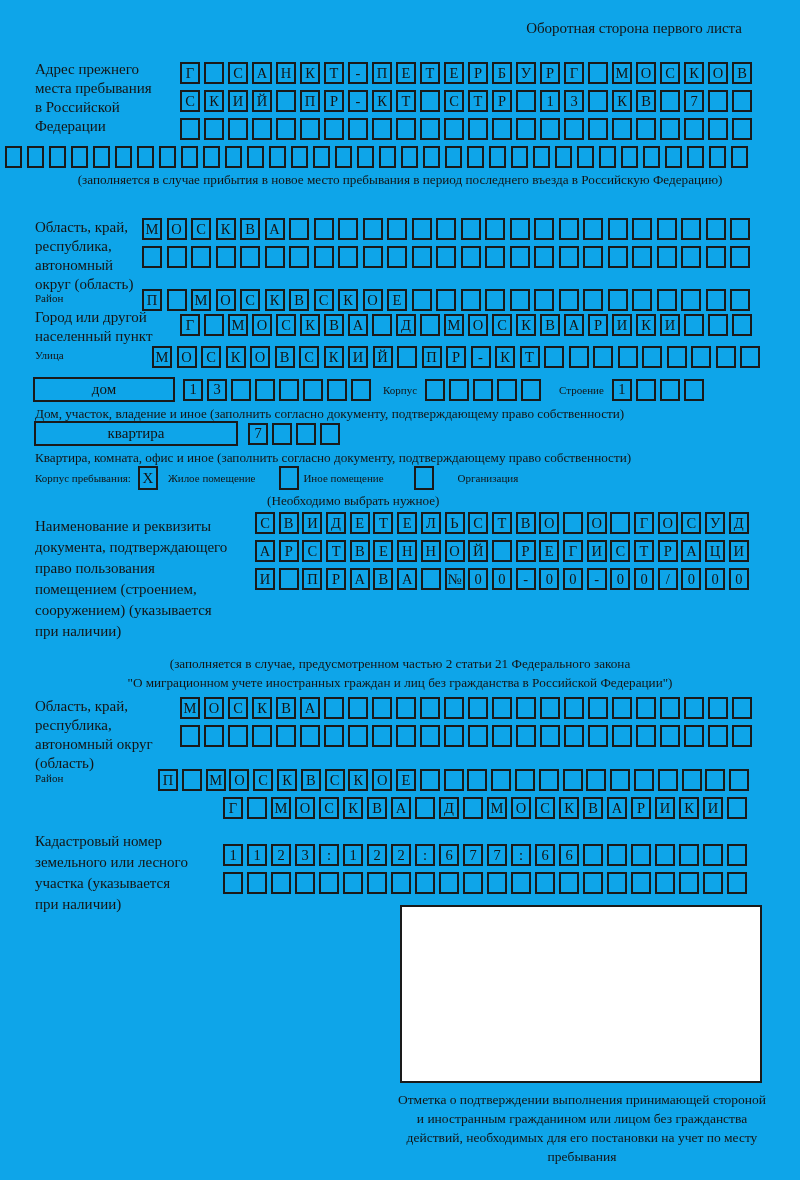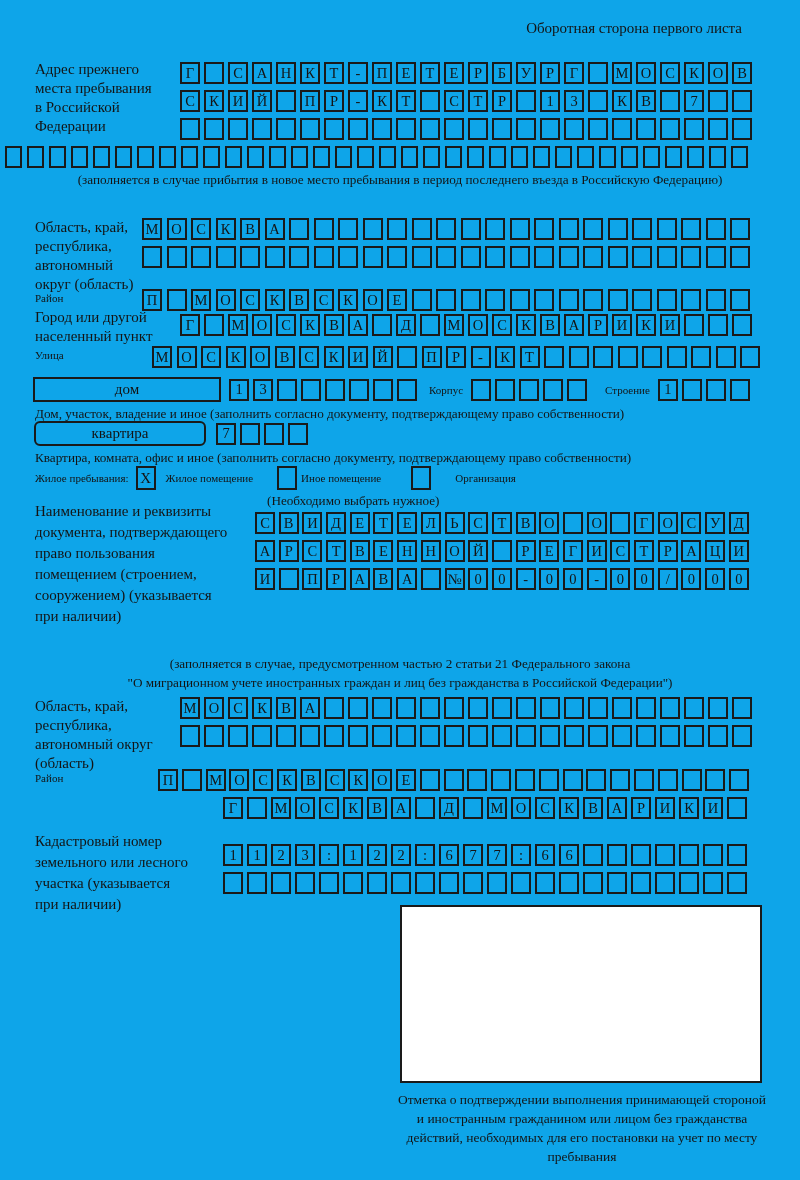--- a/index.html
+++ b/index.html
@@ -311,21 +311,21 @@
       <span class="cell"></span>
       <span class="cell"></span>
       <span class="cell"></span>
       <span class="cell"></span>
       <span class="cell"></span>
       <span class="cell"></span>
       <span class="cell"></span>
     </div>
 
   <div class="abs flexrow" style="left:33px;top:377px;">
-    <div class="widebox" style="width:188px;">дом</div>
+    <div class="widebox" style="width:142px;">дом</div>
     <div class="cellrow" style="margin-left:8px;">
         <span class="cell">1</span>
         <span class="cell">3</span>
         <span class="cell"></span>
         <span class="cell"></span>
         <span class="cell"></span>
         <span class="cell"></span>
         <span class="cell"></span>
         <span class="cell"></span>
       </div>
@@ -341,42 +341,42 @@
     <div class="cellrow">
         <span class="cell">1</span>
         <span class="cell"></span>
         <span class="cell"></span>
         <span class="cell"></span>
       </div>
   </div>
   <div class="abs note" style="left:35px;top:406px;">Дом, участок, владение и иное (заполнить согласно документу, подтверждающему право собственности)</div>
 
   <div class="abs flexrow" style="left:34px;top:421px;">
-    <div class="widebox" style="width:172px;border-radius:6px;">квартира</div>
+    <div class="widebox" style="width:204px;">квартира</div>
     <div class="cellrow" style="margin-left:10px;">
         <span class="cell">7</span>
         <span class="cell"></span>
         <span class="cell"></span>
         <span class="cell"></span>
       </div>
   </div>
   <div class="abs note" style="left:35px;top:450px;">Квартира, комната, офис и иное (заполнить согласно документу, подтверждающему право собственности)</div>
 
   <div class="abs flexrow" style="left:35px;top:466px;">
-    <div class="inline-lbl">Жилое пребывания:</div>
+    <div class="inline-lbl">Корпус пребывания:</div>
     <div class="cb" style="margin-left:7px;">X</div>
     <div class="inline-lbl" style="margin-left:10px;">Жилое помещение</div>
     <div class="cb" style="margin-left:24px;"></div>
     <div class="inline-lbl" style="margin-left:4px;">Иное помещение</div>
     <div class="cb" style="margin-left:30px;"></div>
     <div class="inline-lbl" style="margin-left:24px;">Организация</div>
   </div>
   <div class="abs note" style="left:243px;top:493px;margin-left:24px;">(Необходимо выбрать нужное)</div>
 
-  <div class="abs lbl lh21" style="left:35px;top:501px;">Наименование и реквизиты
+  <div class="abs lbl lh21" style="left:35px;top:516px;">Наименование и реквизиты
 документа, подтверждающего
 право пользования
 помещением (строением,
 сооружением) (указывается
 при наличии)</div>
   <div class="abs rowstack g237" style="left:255px;top:512px;">
     <div class="cellrow">
         <span class="cell">С</span>
         <span class="cell">В</span>
         <span class="cell">И</span>

